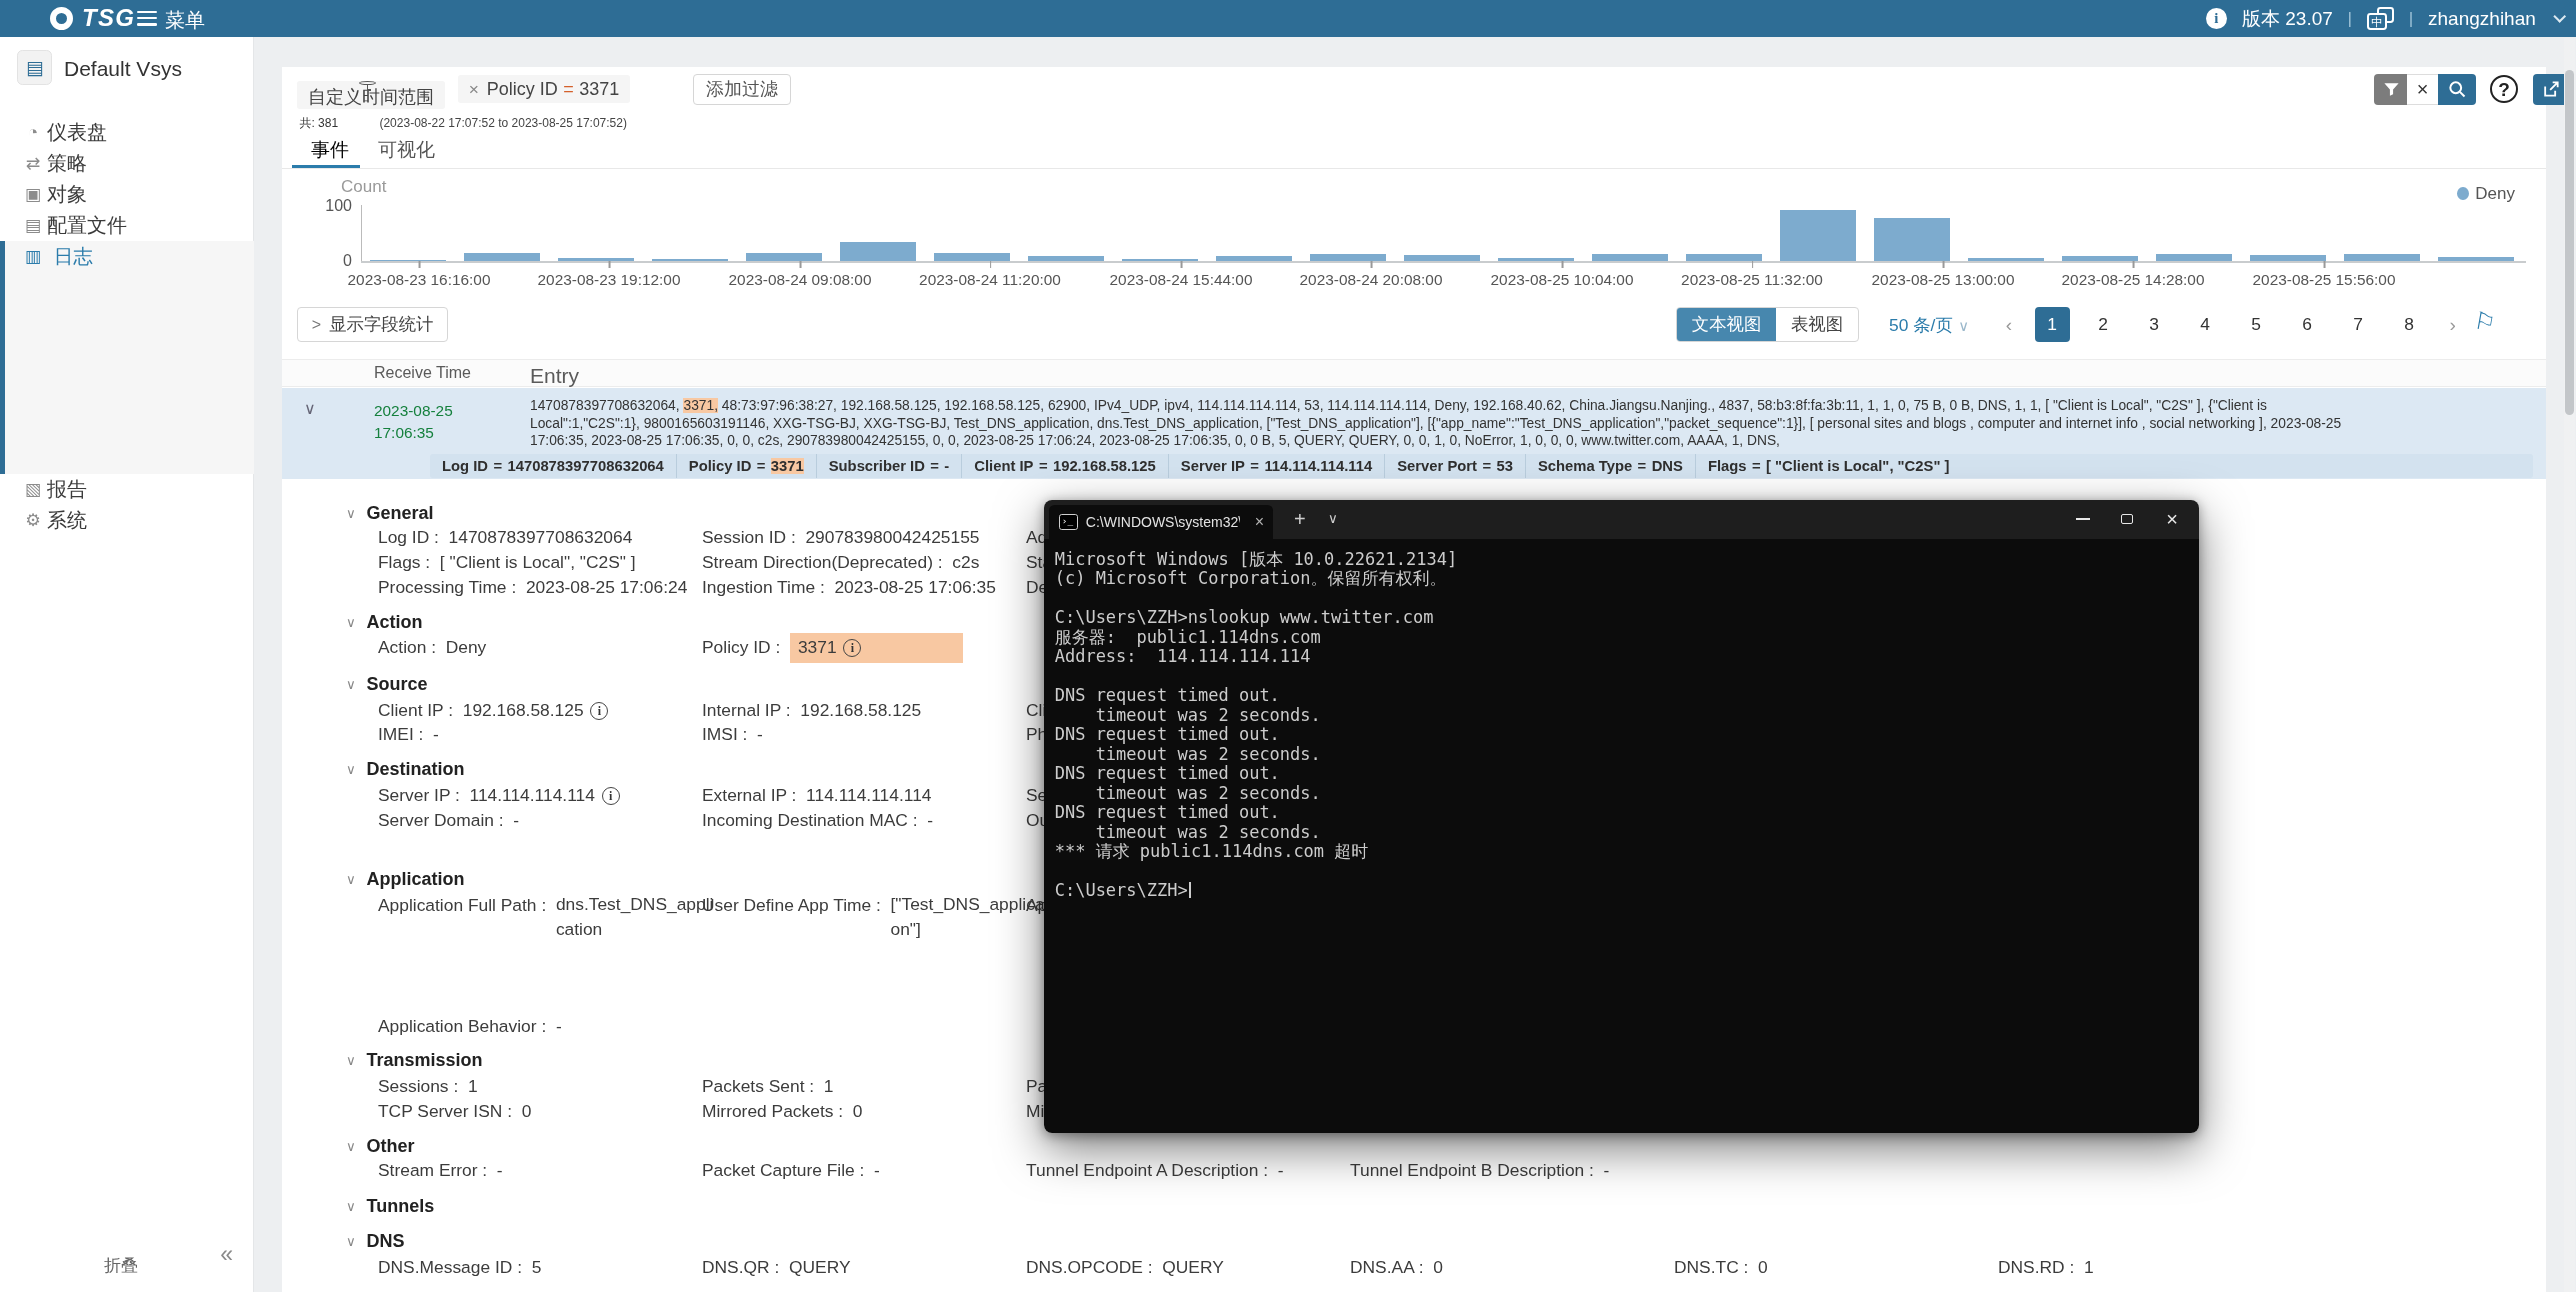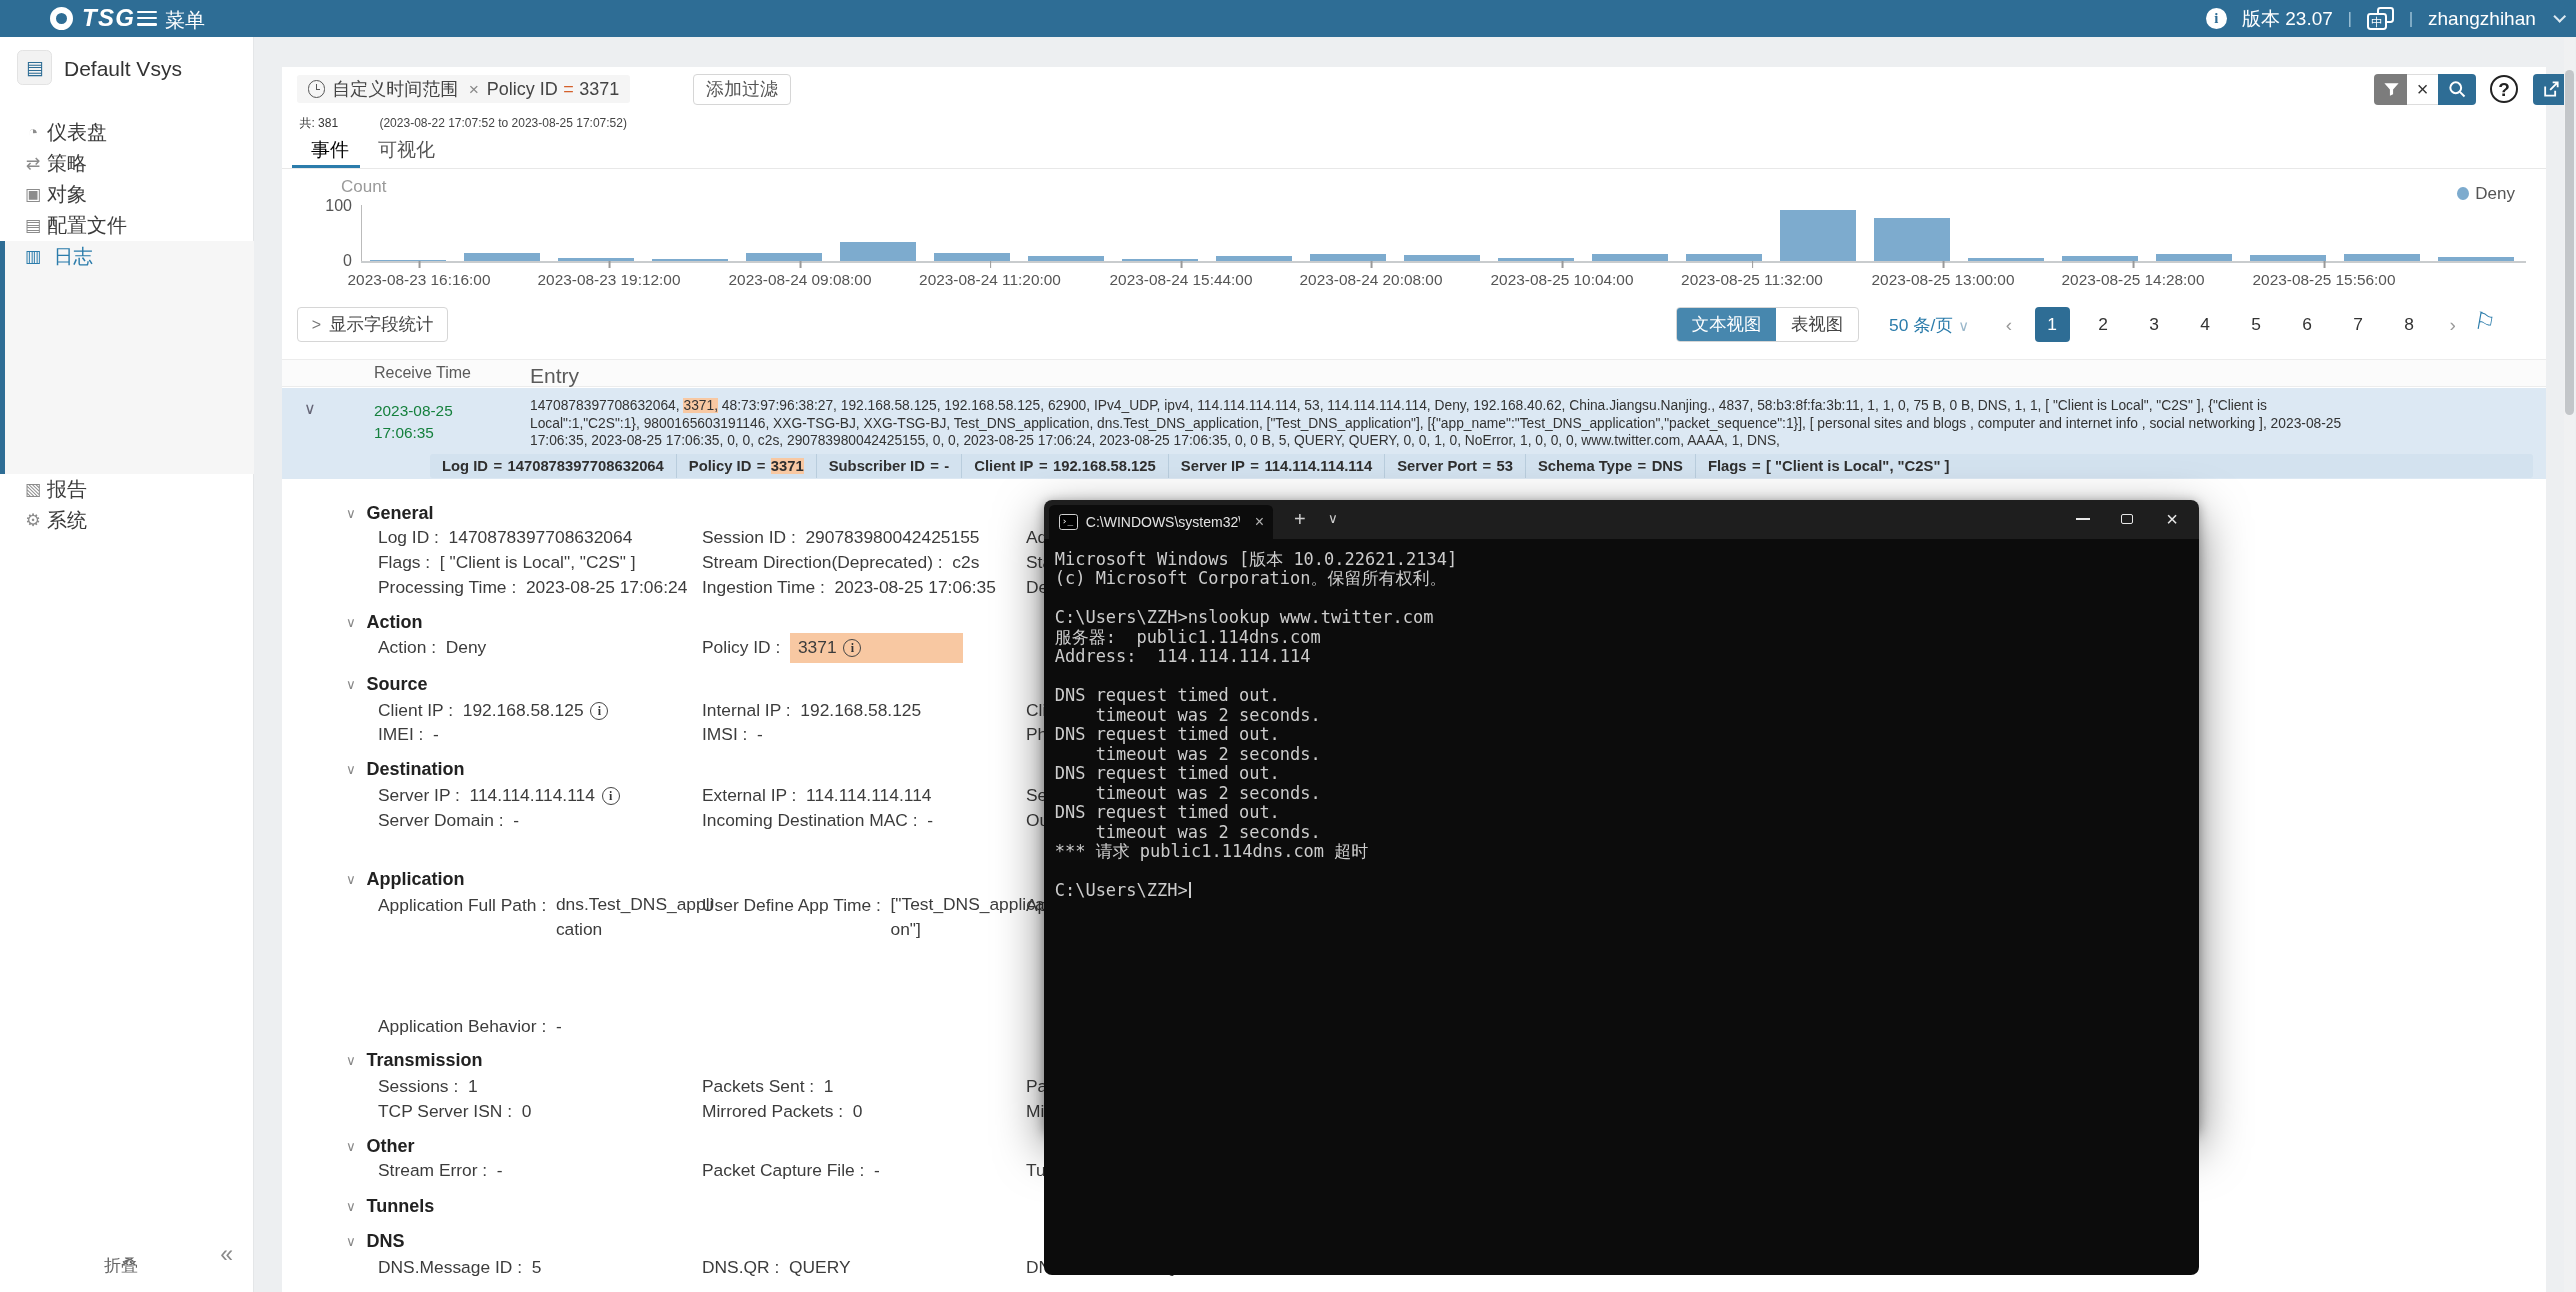--- a/index.html
+++ b/index.html
@@ -39,21 +39,21 @@
   .log-child.active { background:#e4e4e4; color:#2b7cab; }
   .nav-bottom { position:absolute; left:0; top:437px; width:254px; }
   .fold-label { position:absolute; left:104px; bottom:14.8px; font-size:17px; color:#666; }
   .fold-arrows { position:absolute; right:20px; bottom:24px; font-size:23px; color:#8a8a8a; }
 
   
   #card { position:absolute; left:282px; top:67px; width:2264px; height:1225px; background:#fff; }
 
   
   .chip { position:absolute; height:28px; background:#f5f5f5; border-radius:2.7px; display:flex; align-items:center; padding:0 10.7px; font-size:18px; color:#444; }
-  #chip-time { left:15.4px; top:8px; }
+  #chip-time { left:15.4px; top:14px;flex-direction:column; }
   .clock { position:relative; width:17.4px; height:17.4px; border:1.3px solid #555; border-radius:50%; margin-right:6.7px; }
   .clock::after { content:""; position:absolute; left:6.7px; top:2.7px; width:1.3px; height:6px; background:#555; }
   .clock::before { content:""; position:absolute; left:6.7px; top:7.4px; width:4.7px; height:1.3px; background:#555; }
   #chip-filter { left:176px; top:8px; }
   #chip-filter .x { color:#888; margin-right:8px; font-size:17.4px; }
   #chip-filter .op { color:#d4602a; margin:0 5.4px; }
   #btn-addfilter { position:absolute; left:411px; top:6.7px; height:31px; padding:0 12px; border:1.3px solid #d6d6d6; border-radius:4px; background:#fff; font-size:18px; color:#555; line-height:28px; }
   .tool-seg { position:absolute; top:6.7px; height:31px; display:flex; }
   #seg-funnel { left:2092px; width:34px; background:#7c7c7c; border-radius:4px 0 0 4px; display:flex; align-items:center; justify-content:center; }
   #seg-x { left:2125px; width:31px; border-top:1.3px solid #ddd; border-bottom:1.3px solid #ddd; background:#fff; color:#333; font-size:20px; display:flex; align-items:center; justify-content:center; }
@@ -132,21 +132,21 @@
   .cmdic { position:relative; width:19px; height:16px; border:1.3px solid #cfcfcf; border-radius:2.7px; background:#000; }
   .cmdic::after { content:"›_"; position:absolute; left:2px; top:-0.7px; font-size:9.4px; color:#fff; font-family:"DejaVu Sans Mono",monospace; }
   #term-tab .title { font-size:14px; color:#e3e3e3; white-space:nowrap; overflow:hidden; max-width:154px; }
   #term-tab .x { color:#b5b5b5; font-size:16px; margin-left:auto; }
   .tab-plus { position:absolute; left:250px; top:8px; font-size:20px; color:#cfcfcf; }
   .tab-dd { position:absolute; left:284px; top:10.7px; font-size:13.4px; color:#cfcfcf; }
   .win-btn { position:absolute; top:0; width:44px; height:38px; display:flex; align-items:center; justify-content:center; }
   #wb-min { left:1017px; } #wb-min i { width:13.4px; height:2px; background:#e8e8e8; display:block; }
   #wb-max { left:1061px; } #wb-max i { width:11.4px; height:10px; border:1.7px solid #e8e8e8; border-radius:2px; display:block; }
   #wb-close { left:1106px; color:#e8e8e8; font-size:20px; }
-  #term-body { position:absolute; left:0; top:39px; width:100%; height:736px; background:#0c0c0c; border-radius:0 0 8px 8px; padding:10.7px 0 0 10.7px; }
+  #term-body { position:absolute; left:0; top:39px; width:100%; height:594px; background:#0c0c0c; border-radius:0 0 8px 8px; padding:10.7px 0 0 10.7px; }
   .tline { font-family:"DejaVu Sans Mono","Liberation Mono",monospace; font-size:17px; line-height:19.5px; height:19.5px; color:#cccccc; white-space:pre; }
   .cursor { display:inline-block; width:2px; height:16px; background:#ccc; vertical-align:-2px; margin-left:1.3px; }
 
   
   #scroll-track { position:absolute; right:1.3px; top:38px; width:10.7px; height:1254px; background:#f0f1f2; }
   #scroll-thumb { position:absolute; right:2px; top:70px; width:8.7px; height:345px; background:#c3c6c9; border-radius:4.7px; }
 
   
   .isvg { display:block; }
 </style>

